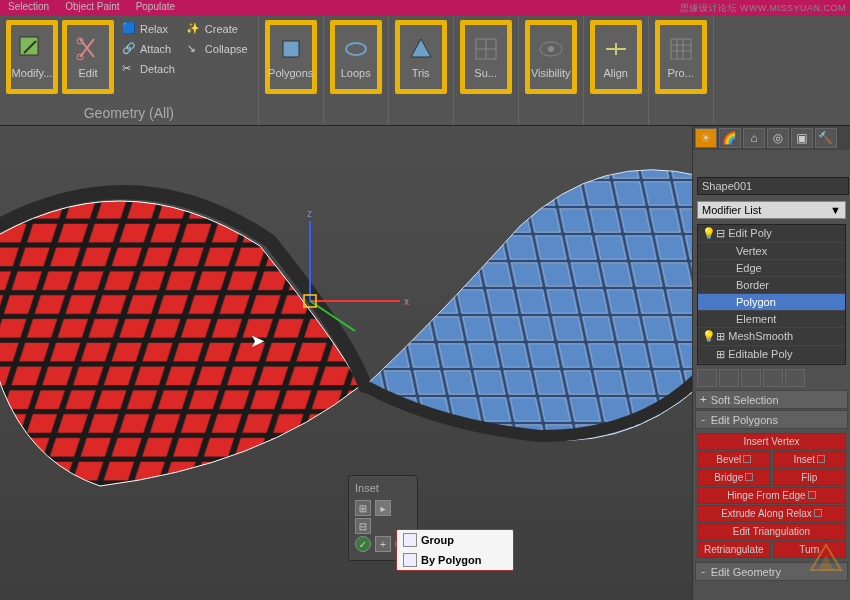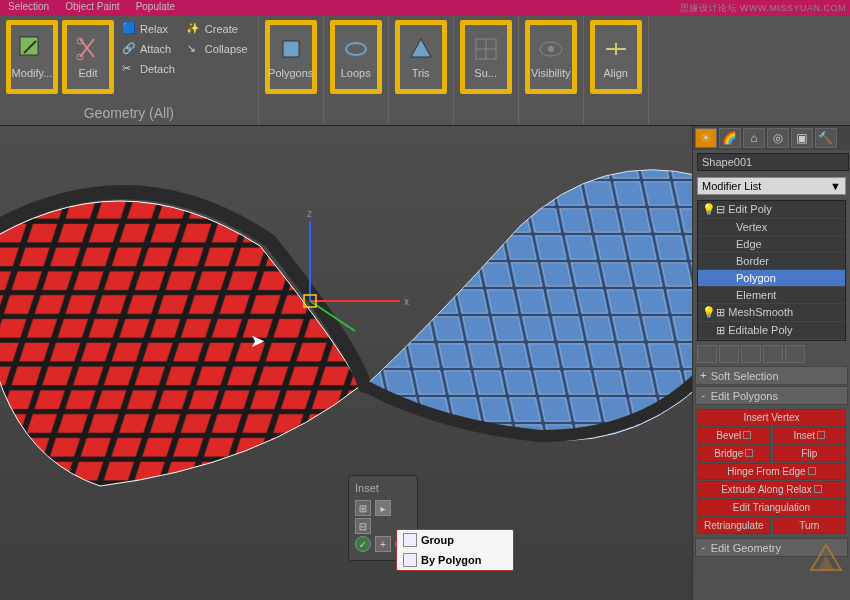--- a/index.html
+++ b/index.html
@@ -23,21 +23,21 @@
 
 .viewport { position: absolute; top: 126px; left: 0; right: 158px; bottom: 0; background: linear-gradient(180deg, #4e4e4e 0%, #3e3e3e 100%); overflow: hidden; }
 .viewport svg { width: 100%; height: 100%; }
 
 
 .panel { position: absolute; top: 126px; right: 0; width: 158px; bottom: 0; background: #505050; border-left: 1px solid #333; overflow-y: auto; }
 .panel-tabs { display: flex; gap: 2px; padding: 2px; background: #444; }
 .panel-tabs .pt { width: 22px; height: 20px; background: #555; border: 1px solid #666; display:flex; align-items:center; justify-content:center; font-size:12px; }
 .panel-tabs .pt.active { background: #dd8800; }
 .panel-row { padding: 3px 4px; display: flex; align-items: center; }
-.text-input { background: #3a3a3a; border: 1px solid #222; color: #ccc; padding: 2px 4px; flex: 1; font-size: 11px; }
+.text-input { background: #3a3a3a; border: 1px solid #222; color: #ccc; padding: 2px 4px; flex: 1; font-size: 11px; margin-top: 24px; }
 .dropdown { background: #d8d8d8; color: #000; border: 1px solid #888; padding: 2px 4px; width: 100%; font-size: 11px; display:flex; justify-content:space-between; }
 .mod-stack { background: #3a3a3a; border: 1px solid #222; margin: 2px 4px; font-size: 11px; }
 .mod-item { padding: 2px 4px 2px 18px; cursor: pointer; border-bottom: 1px solid #444; position: relative; }
 .mod-item.sel { background: #4a78c8; color: #fff; }
 .mod-sub { padding-left: 38px; }
 .mod-icons { display: flex; gap: 2px; padding: 2px 4px; }
 .mod-icons .mi { width: 20px; height: 18px; background: #555; border: 1px solid #666; }
 
 .rollout-head { background: #606060; border: 1px solid #444; padding: 2px 4px; margin: 1px 2px; text-align: center; cursor: pointer; font-size: 11px; display:flex; align-items:center; gap:4px; }
 .rollout-head .pm { font-family: monospace; }
@@ -157,20 +157,29 @@
         </svg>
         <span>Visibility</span>
       </div>
     </div>
   <div class="ribbon-group">
       <div class="big-btn">
         <svg class="ico">
           <path d="M4 14 H24 M14 8 V20" stroke="#cc7" stroke-width="2"></path>
         </svg>
         <span>Align</span>
+      </div>
+    </div>
+  <div class="ribbon-group">
+      <div class="big-btn">
+        <svg class="ico">
+          <rect x="4" y="4" width="20" height="20" fill="none" stroke="#888"></rect>
+          <path d="M4 10 H24 M4 16 H24 M10 4 V24 M16 4 V24" stroke="#888"></path>
+        </svg>
+        <span>Pro...</span>
       </div>
     </div>
 </div>
 
 <div class="viewport">
 <svg viewBox="0 0 692 474">
   <defs>
     <pattern id="redgrid" width="28" height="28" patternUnits="userSpaceOnUse" patternTransform="skewX(-18) scale(1.1 0.85)">
       <rect width="28" height="28" fill="#1a1a1a"></rect>
       <rect x="3" y="3" width="22" height="22" fill="#dd2828"></rect>

